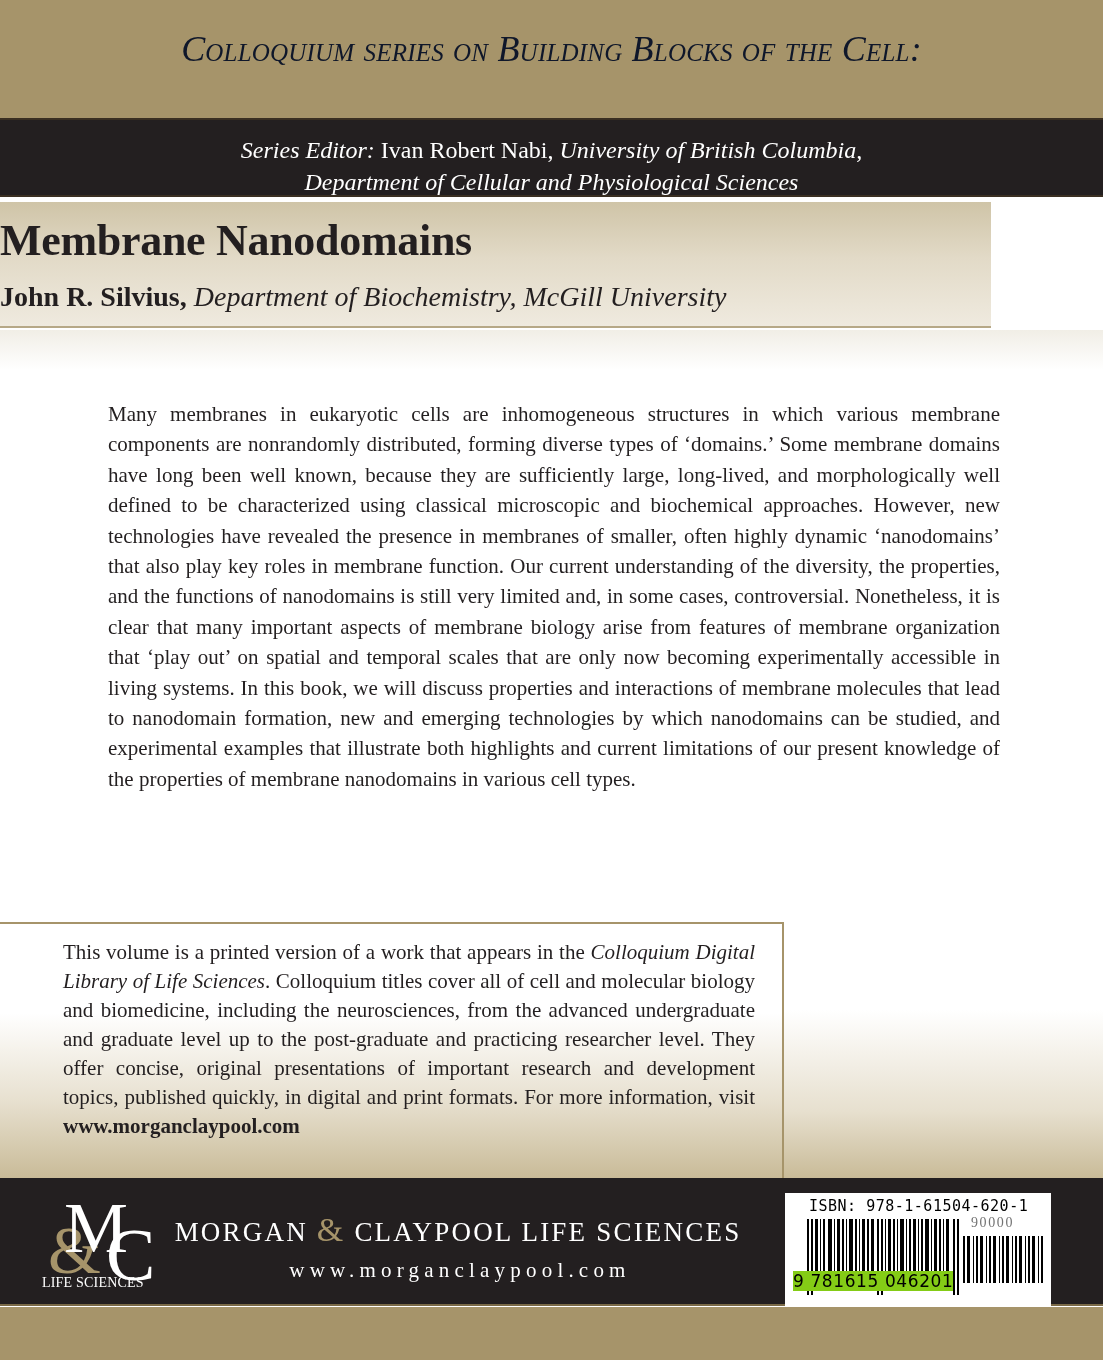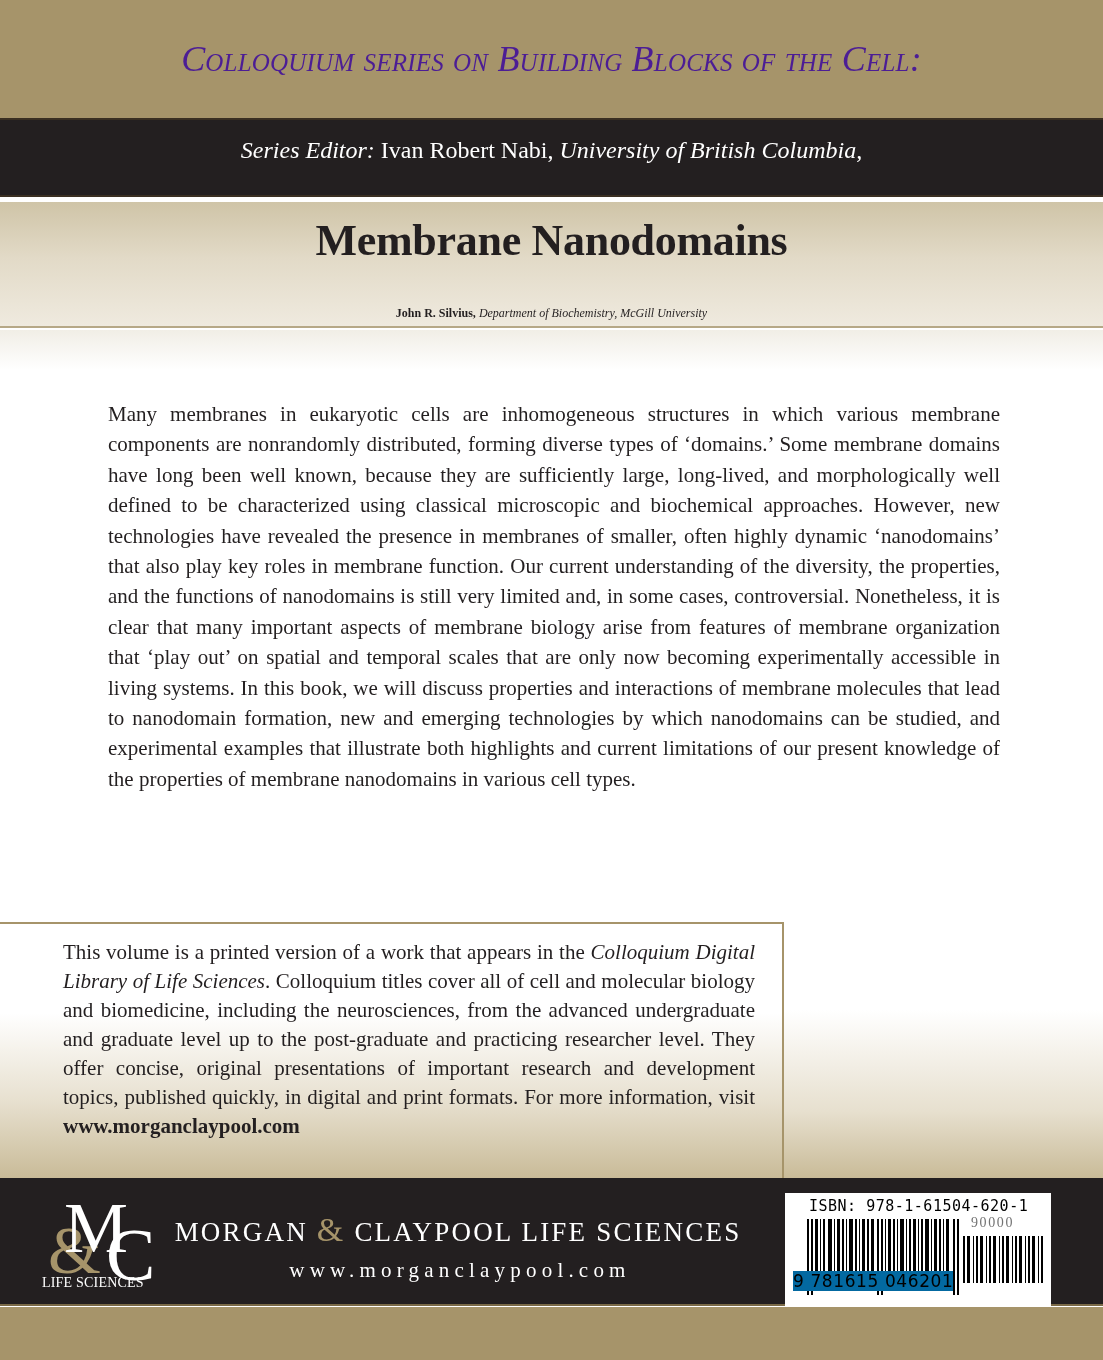--- a/index.html
+++ b/index.html
@@ -9,23 +9,23 @@
     font-family: "Liberation Serif", "DejaVu Serif", serif;
     background: #ffffff;
     color: #231f20;
   }
 
   
   .series-band {
     position: absolute; left: 0; top: 0; width: 1103px; height: 118px;
     background: #a6946a;
     text-align: center;
-    color: #4c1d95;
+    color: #0f172a;
     font-style: italic;
-    padding-top: 38px;
+    padding-top: 28px;
   }
   .series-line {
     font-size: 36px;
     line-height: 42px;
     letter-spacing: 0.2px;
     font-variant: small-caps;
     white-space: nowrap;
   }
 
   
@@ -38,39 +38,37 @@
     text-align: center;
     padding-top: 14px;
     font-size: 24px;
     line-height: 32px;
   }
   .editor-band .it { font-style: italic; }
   .editor-band .name { font-style: normal; }
 
   
   .title-band {
-    position: absolute; left: 0; top: 202px; width: 1103px; height: 126px;
+    position: absolute; left: 0; top: 202px; width: 991px; height: 126px;
     background: linear-gradient(to bottom, #cfc4a7 0%, #e2dac7 45%, #efeadf 100%);
-    text-align: center;
     border-bottom: 2px solid #b6a887;
   }
   .book-title {
     position: absolute; left: 0; right: 0; top: 14px;
     font-size: 44px;
     line-height: 50px;
     font-weight: bold;
     color: #231f20;
     letter-spacing: -0.3px;
   }
   .author-line {
     position: absolute; left: 0; right: 0; top: 82px;
-    font-size: 12px;
+    font-size: 28px;
     line-height: 26px;
     color: #231f20;
-    margin-top: 16px;
   }
   .author-line .author-name { font-weight: bold; }
   .author-line .affil { font-style: italic; }
 
   
   .fade-under {
     position: absolute; left: 0; top: 330px; width: 1103px; height: 40px;
     background: linear-gradient(to bottom, #f1eee6, #ffffff);
   }
 
@@ -176,21 +174,21 @@
     font-family: Liberation Serif, serif;
     font-size: 14px; line-height: 18px;
     letter-spacing: 1.6px;
     color: #737373;
   }
   .ean-digits {
     position: absolute; left: 8px; top: 78px;
     font-family: "DejaVu Sans Sans", "DejaVu Sans", sans-serif;
     font-size: 17px; line-height: 20px;
     color: #000;
-    background: #0369a1;
+    background: #84cc16;
     letter-spacing: 0.6px;
     white-space: nowrap;
   }
   .bars-main { position: absolute; left: 22px; top: 26px; width: 152px; height: 76px; }
   .bars-addon { position: absolute; left: 178px; top: 43px; width: 80px; height: 47px; }
 
   
   .bottom-band {
     position: absolute; left: 0; top: 1307px; width: 1103px; height: 53px;
     background: #a6946a;
@@ -202,20 +200,21 @@
 <header class="series-band">
   <div class="series-line">Colloquium series on Building Blocks of the Cell:</div>
 </header>
 
 <section class="editor-band">
   <div>
     <span class="it">Series Editor:</span>
     <span class="name">Ivan Robert Nabi,</span>
     <span class="it">University of British Columbia,</span>
   </div>
+  <div class="it">Department of Cellular and Physiological Sciences</div>
 </section>
 
 <section class="title-band">
   <h1 class="book-title">Membrane Nanodomains</h1>
   <div class="author-line">
     <span class="author-name">John R. Silvius,</span>
     <span class="affil">Department of Biochemistry, McGill University</span>
   </div>
 </section>
 <div class="fade-under"></div>

